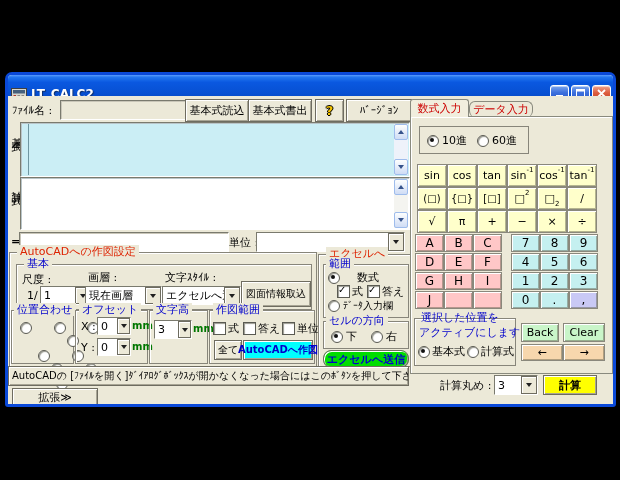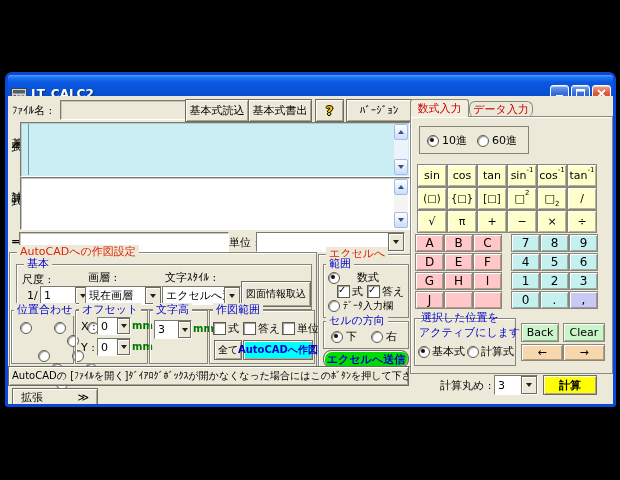--- a/index.html
+++ b/index.html
@@ -279,21 +279,21 @@
         </label>
         <label class="ctl-row" style="left:47px;top:7px;gap:3px;">
           <span class="radio"></span>
           <span>右</span>
         </label>
       </div>
       <div class="btn bluetxt" style="left:4px;top:95px;width:84px;height:16px;background:var(--send-green,#00dd00);border-radius:8px;">エクセルへ送信</div>
     </div>
 
     <div class="btn notebtn" style="left:0px;top:270px;width:396px;height:18px;justify-content:flex-start;padding-left:3px;">AutoCADの [ﾌｧｲﾙを開く]ﾀﾞｲｱﾛｸﾞﾎﾞｯｸｽが開かなくなった場合にはこのﾎﾞﾀﾝを押して下さい</div>
-    <div class="btn" style="left:4px;top:292px;width:68px;height:16px;justify-content:space-between;padding:0 8px;">
+    <div class="btn" style="left:4px;top:292px;width:68px;height:16px;padding:0 8px;">
       <span>拡張</span>
       <span>≫</span>
     </div>
 
     <div class="tab active" style="left:402px;top:3px;width:57px;height:17px;">数式入力</div>
     <div class="tab" style="left:461px;top:5px;width:62px;height:15px;border-radius:6px;">データ入力</div>
 
     <div class="tabpage" style="left:402px;top:20px;width:201px;height:256px;">
 
       <div class="gbox" style="left:8px;top:9px;width:108px;height:26px;box-shadow:none;">

